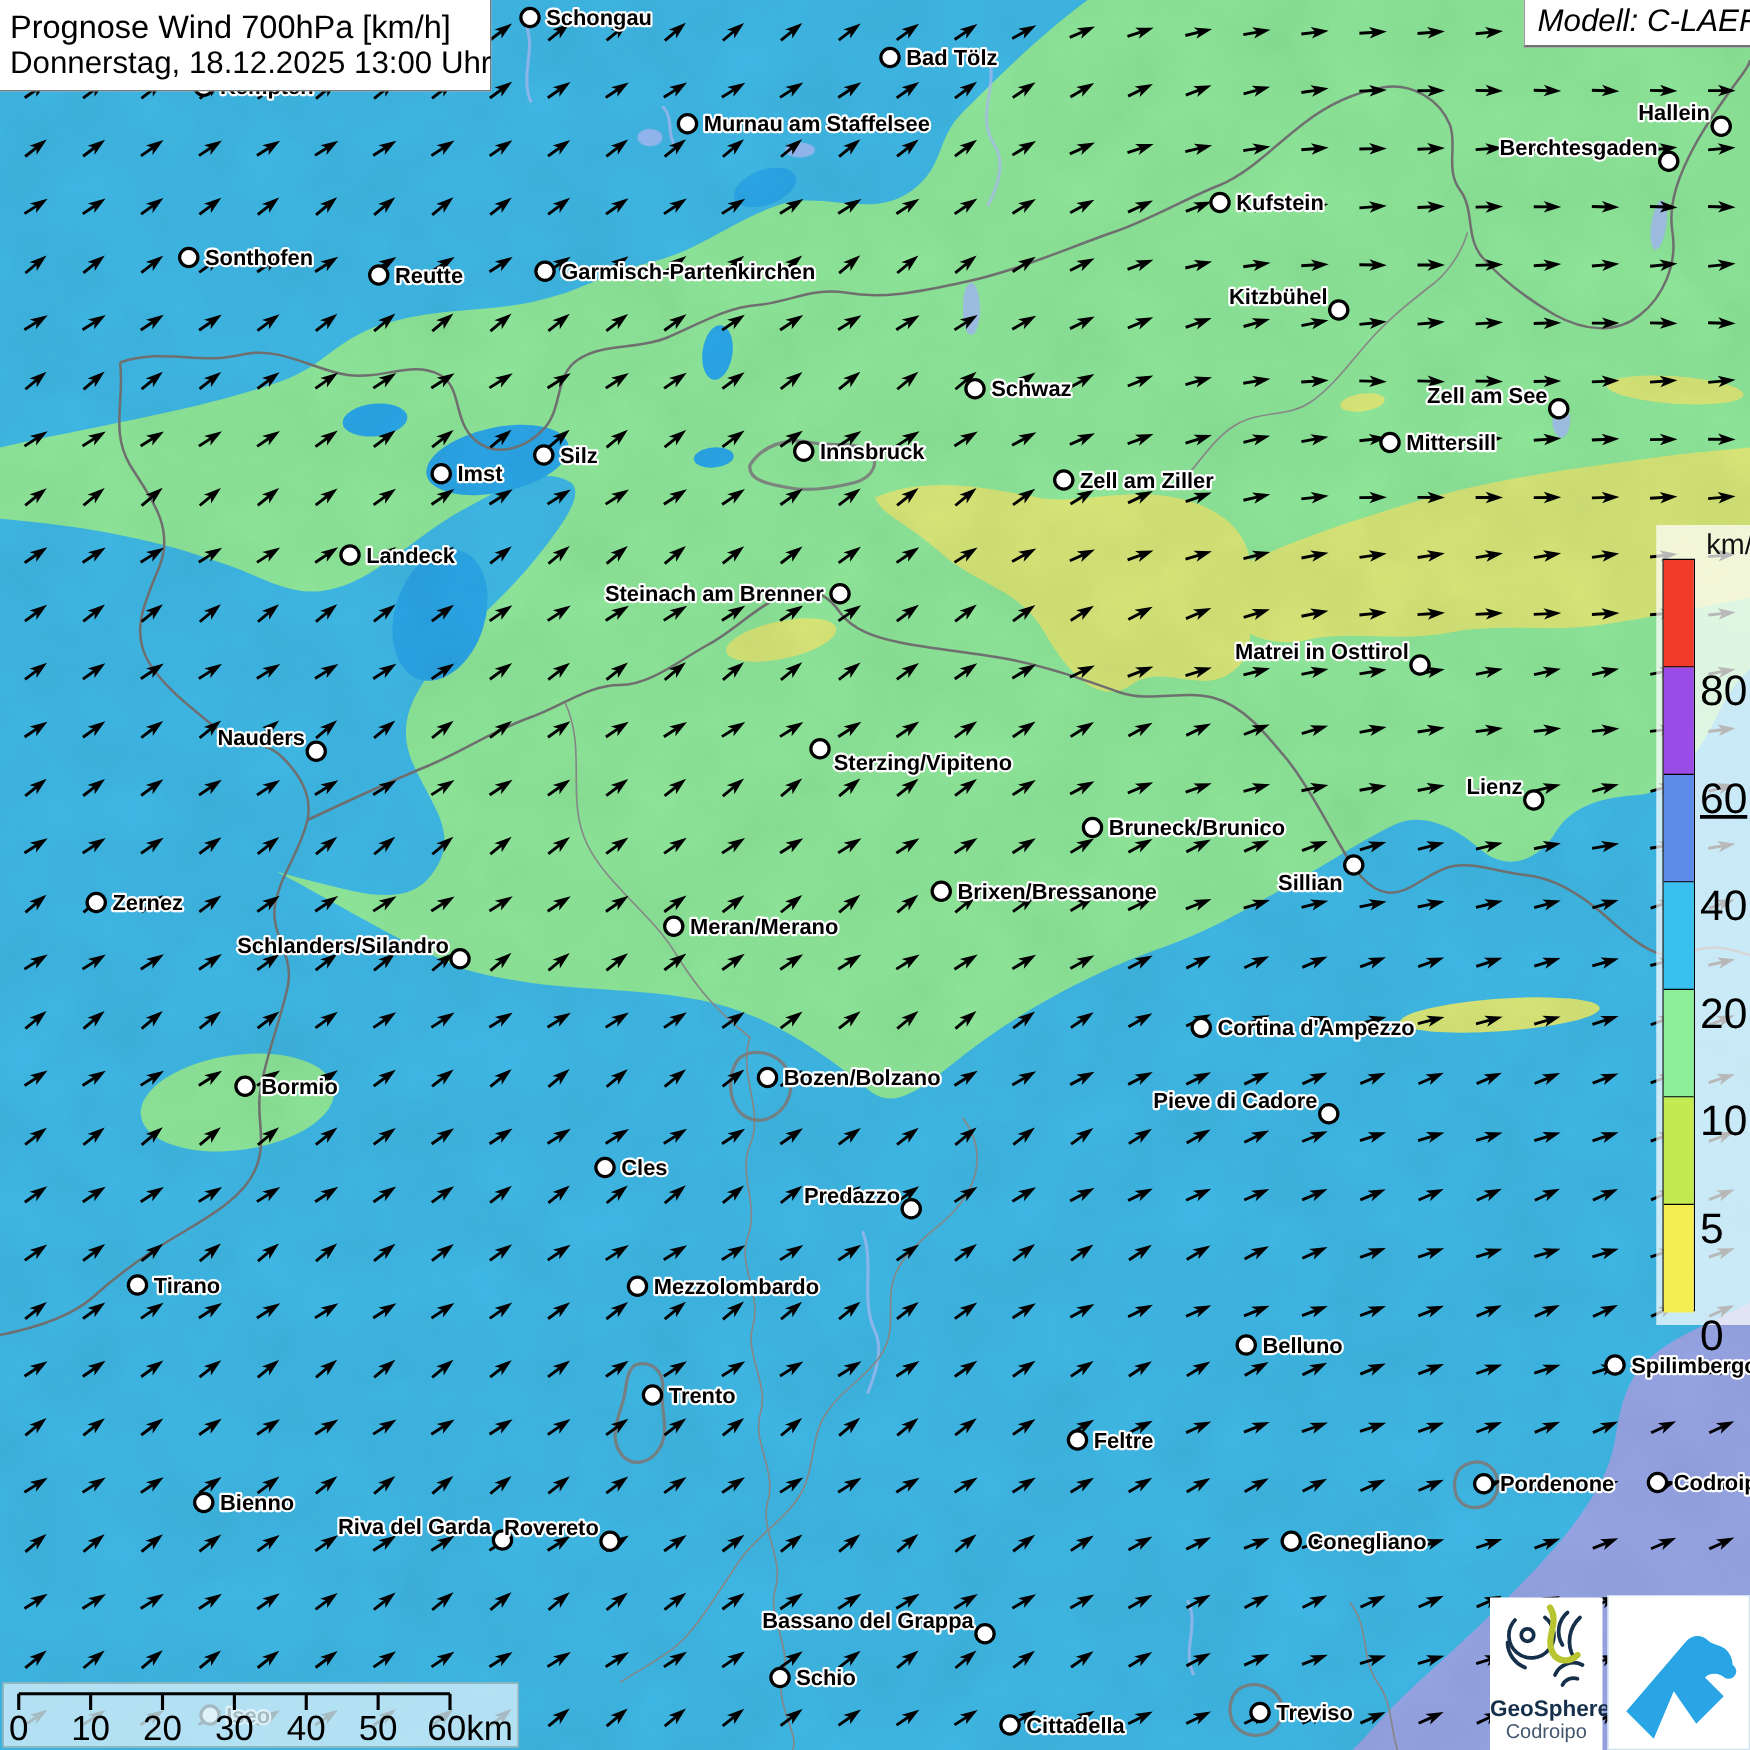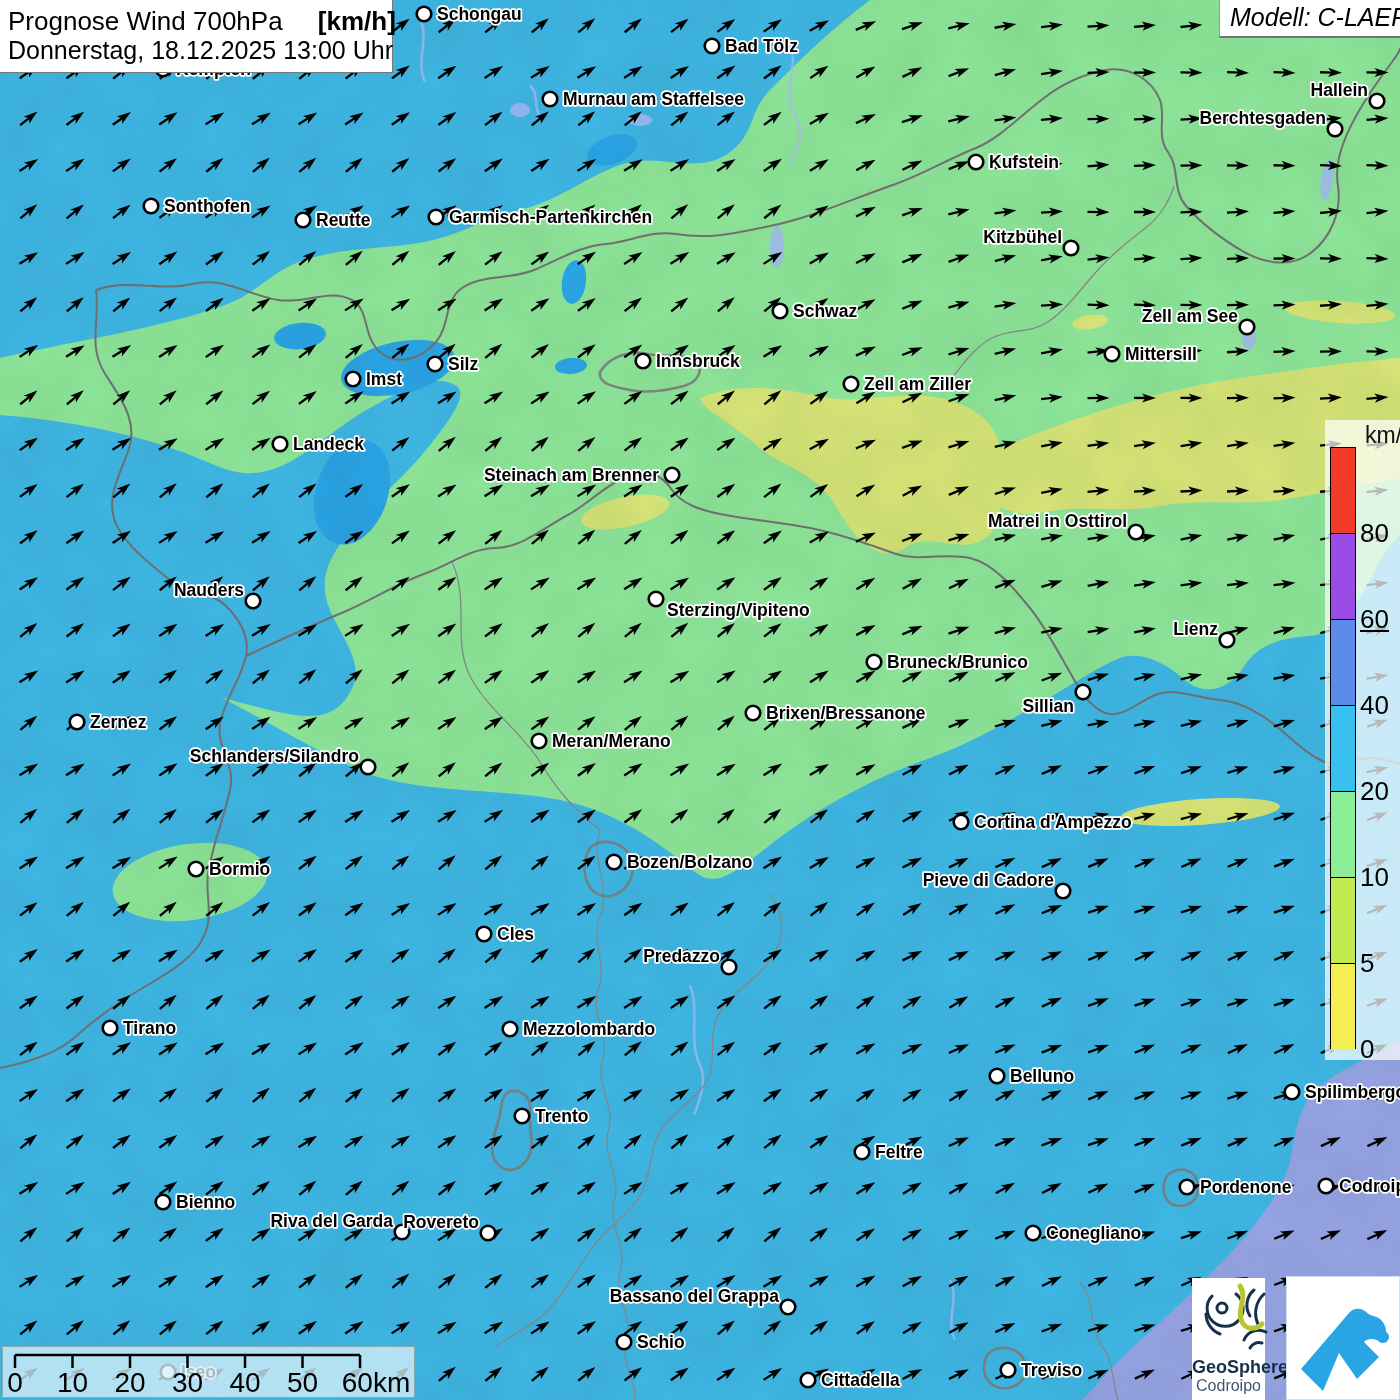--- a/index.html
+++ b/index.html
@@ -4,41 +4,41 @@
 <style>
   html,body{margin:0;padding:0;background:#dde;}
   .stage{position:relative;width:1400px;height:1400px;overflow:hidden;
          font-family:"Liberation Sans","DejaVu Sans",sans-serif;}
   .stage svg{display:block;}
   
   .titlebox{position:absolute;left:0;top:0;width:376px;padding:6px 8px 8px 8px;
     background:#ffffff;border-right:1px solid #777;border-bottom:1px solid #777;z-index:30;}
   .titlebox .l1{font-size:26px;color:#000;line-height:30px;white-space:nowrap;}
   .titlebox .l1 b{font-weight:normal;}
-  .titlebox .l1 span.unit{font-weight:bold;margin-left:28px;}
+  .titlebox .l1 span.unit{font-weight:normal;}
   .titlebox .l2{font-size:25px;color:#000;line-height:28px;white-space:nowrap;}
   .modelbox{position:absolute;right:0;top:0;width:164px;padding:3px 6px 4px 10px;
     background:#ffffff;border-left:1px solid #999;border-bottom:2px solid #737373;
     font-size:25px;font-style:italic;color:#000;z-index:30;white-space:nowrap;}
   
   .cbar-strip{position:absolute;left:1325px;top:420px;width:75px;height:640px;
     background:rgba(255,255,255,0.72);z-index:20;}
   .cbar-unit{position:absolute;left:1360px;top:422px;width:60px;text-align:center;
     font-size:23px;color:#111;z-index:22;}
   .cbar{position:absolute;left:1330px;top:447px;width:26px;height:602px;
     border:1.6px solid #000;box-sizing:border-box;z-index:21;}
   .cbar .seg{width:100%;border-bottom:1px solid #000;box-sizing:border-box;}
   .cbar .seg:last-child{border-bottom:none;}
   .cbar-labels{position:absolute;left:1360px;top:0;z-index:22;}
-  .cbar-labels div{position:absolute;font-size:26px;color:#000;line-height:26px;}
+  .cbar-labels div{position:absolute;font-size:34px;color:#000;line-height:26px;margin-top:20px;}
   
   .sbar{position:absolute;left:2px;top:1346px;width:413px;height:52px;
     background:rgba(213,238,249,0.78);border:1px solid #8aa;box-sizing:border-box;z-index:20;}
   
-  .geologo{position:absolute;left:1192px;top:1278px;width:73px;height:122px;background:#fff;
+  .geologo{position:absolute;left:1192px;top:1278px;width:90px;height:122px;background:#fff;
     z-index:30;text-align:center;}
   .geologo .n1{font-size:18px;font-weight:bold;color:#16304b;line-height:19px;margin-top:2px;}
   .geologo .n2{font-size:16px;color:#41566d;line-height:17px;}
   .partnerlogo{position:absolute;left:1286px;top:1276px;width:114px;height:124px;background:#fff;
     border:1px solid #cfe0ee;box-sizing:border-box;z-index:30;}
   .citytext{font-weight:bold;font-size:17.5px;fill:#000;stroke:#ffffff;stroke-width:3.4px;
     paint-order:stroke;stroke-linejoin:round;}
 </style>
 </head>
 <body>

